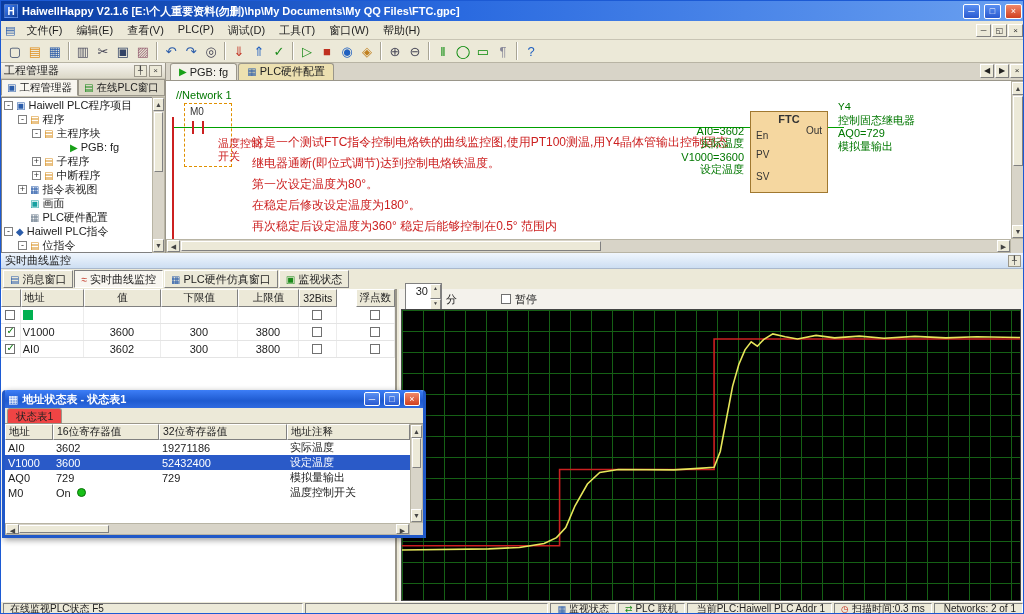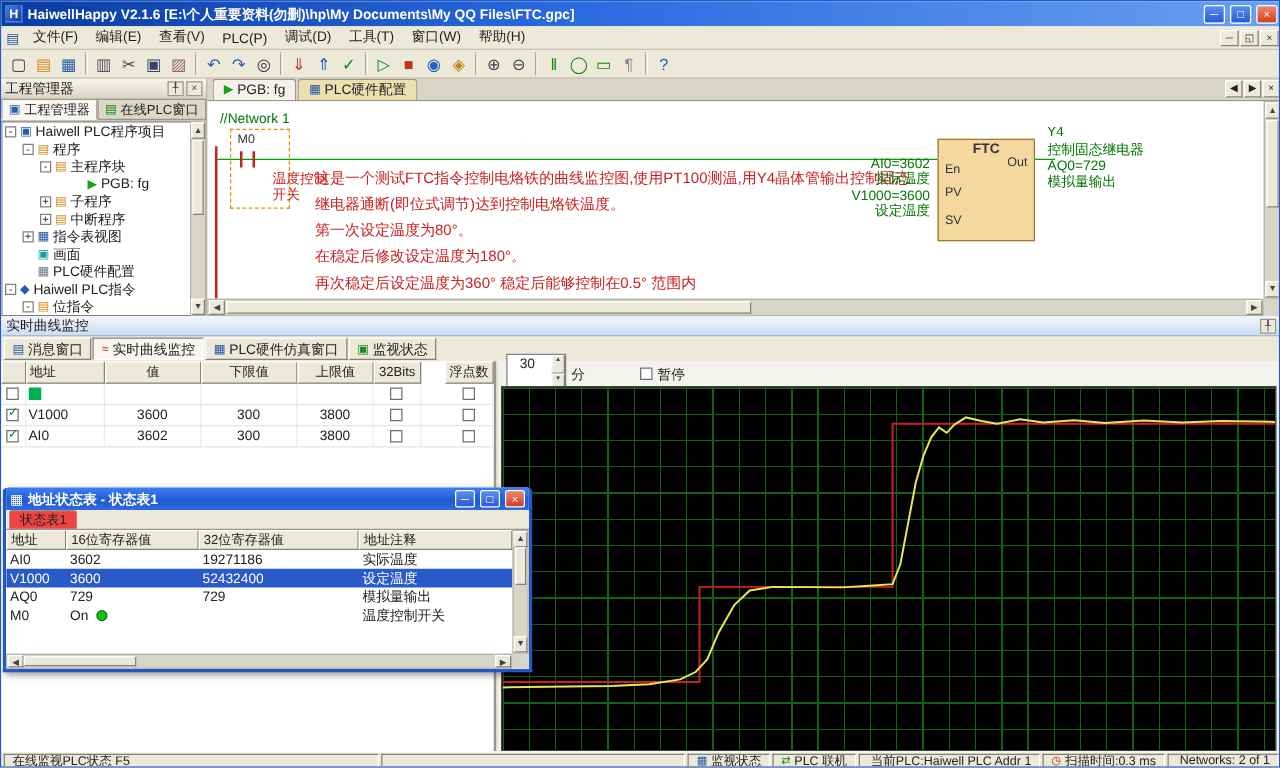--- a/index.html
+++ b/index.html
@@ -80,21 +80,21 @@
   .wh{background:#ece9d8;border:1px solid;border-color:#fff #808080 #808080 #fff;display:flex;align-items:center;justify-content:center;font-size:10.5px;}
   .wrow{display:flex;height:17px;border-bottom:1px solid #e4e4e4;}
   .wc{border-right:1px solid #ececec;display:flex;align-items:center;justify-content:center;font-size:11px;gap:2px;}
   .c-cb{width:20px;}.c-addr{width:64px;justify-content:flex-start;padding-left:2px;}.c-val{width:78px;}.c-low{width:78px;}.c-high{width:62px;}.c-32{width:38px;}.c-f{width:40px;margin-left:19px;}
   .cb{width:10px;height:10px;border:1px solid #707070;background:#fff;display:inline-block;position:relative;flex:none;}
   .cb.on::after{content:"✓";position:absolute;left:0px;top:-3px;font-size:10px;color:#0a7a0a;}
   .swatch{width:10px;height:10px;display:none;margin-right:2px;flex:none;}
   .swatch.has{display:inline-block;}
   #chartpane{position:absolute;left:398px;top:36px;right:0;bottom:0;background:#f4f2ec;}
   #chartctrl{position:absolute;left:0;top:0;right:0;height:20px;display:flex;align-items:center;padding:0 6px;gap:4px;}
-  .spin{display:inline-flex;border:1px solid #808080;background:#fff;height:32px;gap:11px;}
+  .spin{display:inline-flex;border:1px solid #808080;background:#fff;height:32px;}
   .spin .v{width:24px;text-align:right;padding-right:2px;line-height:14px;}
   .spin .ud{display:flex;flex-direction:column;width:11px;}
   .spin .ud span{flex:1;font-size:5px;line-height:6px;text-align:center;background:#ece9d8;border:1px solid;border-color:#fff #808080 #808080 #fff;color:#444;}
   #chart{position:absolute;left:2px;top:20px;width:620px;height:292px;background-color:#000;border:1px solid #444;
     background-image:
       repeating-linear-gradient(to right,#156015 0 1px,transparent 1px 21px),
       repeating-linear-gradient(to bottom,#156015 0 1px,transparent 1px 21px);}
   
   #floatwin{left:1px;top:389px;width:424px;height:148px;border:3px solid #2058c8;border-top:none;border-radius:4px 4px 0 0;background:#ece9d8;z-index:50;box-shadow:2px 2px 6px rgba(0,0,0,.4);}
   #fwtitle{height:18px;background:linear-gradient(180deg,#3d7ef7 0%,#1e5ad0 60%,#2f6ae0 100%);display:flex;align-items:center;padding:0 3px;gap:4px;border-radius:2px 2px 0 0;}
@@ -133,21 +133,21 @@
   <div id="titlebar" class="abs">
     <span class="appicon">H</span>
     <span class="title">HaiwellHappy V2.1.6 [E:\个人重要资料(勿删)\hp\My Documents\My QQ Files\FTC.gpc]</span>
     <span class="winbtn">─</span>
     <span class="winbtn">□</span>
     <span class="winbtn close">×</span>
   </div>
 
   <div id="menubar" class="abs">
     <span class="childicon">▤</span>
-    <span style="display:flex;height:100%;align-items:flex-end">
+    <span style="display:flex;height:100%;align-items:flex-start">
 
     <span class="menu-item">文件(F)</span>
         <span class="menu-item">编辑(E)</span>
         <span class="menu-item">查看(V)</span>
         <span class="menu-item">PLC(P)</span>
         <span class="menu-item">调试(D)</span>
         <span class="menu-item">工具(T)</span>
         <span class="menu-item">窗口(W)</span>
         <span class="menu-item">帮助(H)</span>
       </span>

